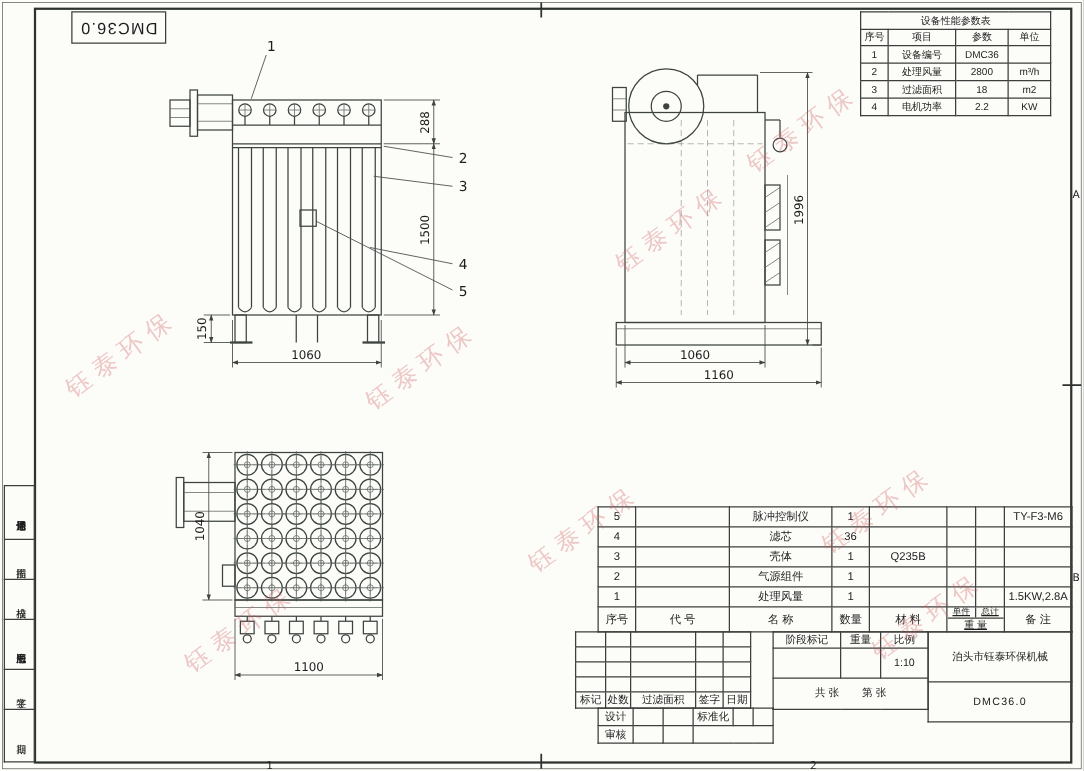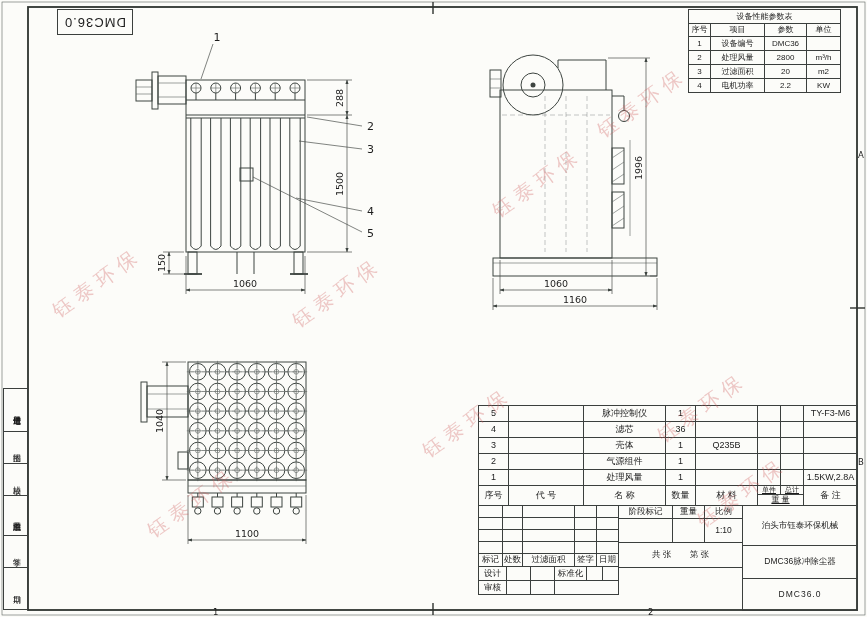--- a/index.html
+++ b/index.html
@@ -23,21 +23,21 @@
                   padding:0; line-height:1.15; overflow:hidden; white-space:nowrap; }
   table.params { left:688px; top:9px; width:152px; }
   table.params td { font-size:8px; }
   table.bom { left:478px; top:405px; width:379px; }
   table.bom td { font-size:9px; }
   .wcell { padding:0;text-decoration:underline; }
   .wtop { display:flex; border-bottom:1px solid #3b3f3d; font-size:7px; }
   .wtop span { flex:1; display:block; }
   .wtop span:first-child { border-right:1px solid #3b3f3d; }
   .wbot { font-size:8px; }
-  table.tb-left  { left:478px; top:505px; width:140px; }
+  table.tb-left  { left:460px; top:505px; width:140px; }
   table.tb-roles { left:478px; top:566px; width:140px; }
   table.tb-mid   { left:618px; top:505px; width:124px; }
   table.tb-right { left:742px; top:505px; width:115px; }
   td.scheme { font-size:13px; letter-spacing:3px; }
   td.company { font-size:10.5px; }
   td.product { font-size:10px; }
   td.dwgno { font-size:12px; letter-spacing:1px; }
 
   
   .leftcol { position:absolute; left:3px; top:388px; width:25px; }
@@ -322,21 +322,21 @@
     </tr>
     <tr style="height:14px">
       <td>2</td>
           <td>处理风量</td>
       <td>2800</td>
           <td>m³/h</td>
     </tr>
     <tr style="height:14px">
       <td>3</td>
           <td>过滤面积</td>
-      <td>20</td>
+      <td>18</td>
           <td>m2</td>
     </tr>
     <tr style="height:14px">
       <td>4</td>
           <td>电机功率</td>
       <td>2.2</td>
           <td>KW</td>
     </tr>
   </tbody>
     </table>
@@ -521,23 +521,20 @@
   </tbody>
     </table>
 
   <table class="grid tb-right">
     <colgroup>
         <col style="width:115px">
       </colgroup>
     <tbody>
         <tr style="height:40px">
           <td class="company">泊头市钰泰环保机械</td>
-        </tr>
-    <tr style="height:33px">
-          <td class="product">DMC36脉冲除尘器</td>
         </tr>
     <tr style="height:32px">
           <td class="dwgno">DMC36.0</td>
         </tr>
   </tbody>
     </table>
 
   <div class="leftcol">
     <div class="lc" style="height:44px">
         <span>借通用件登记</span>

